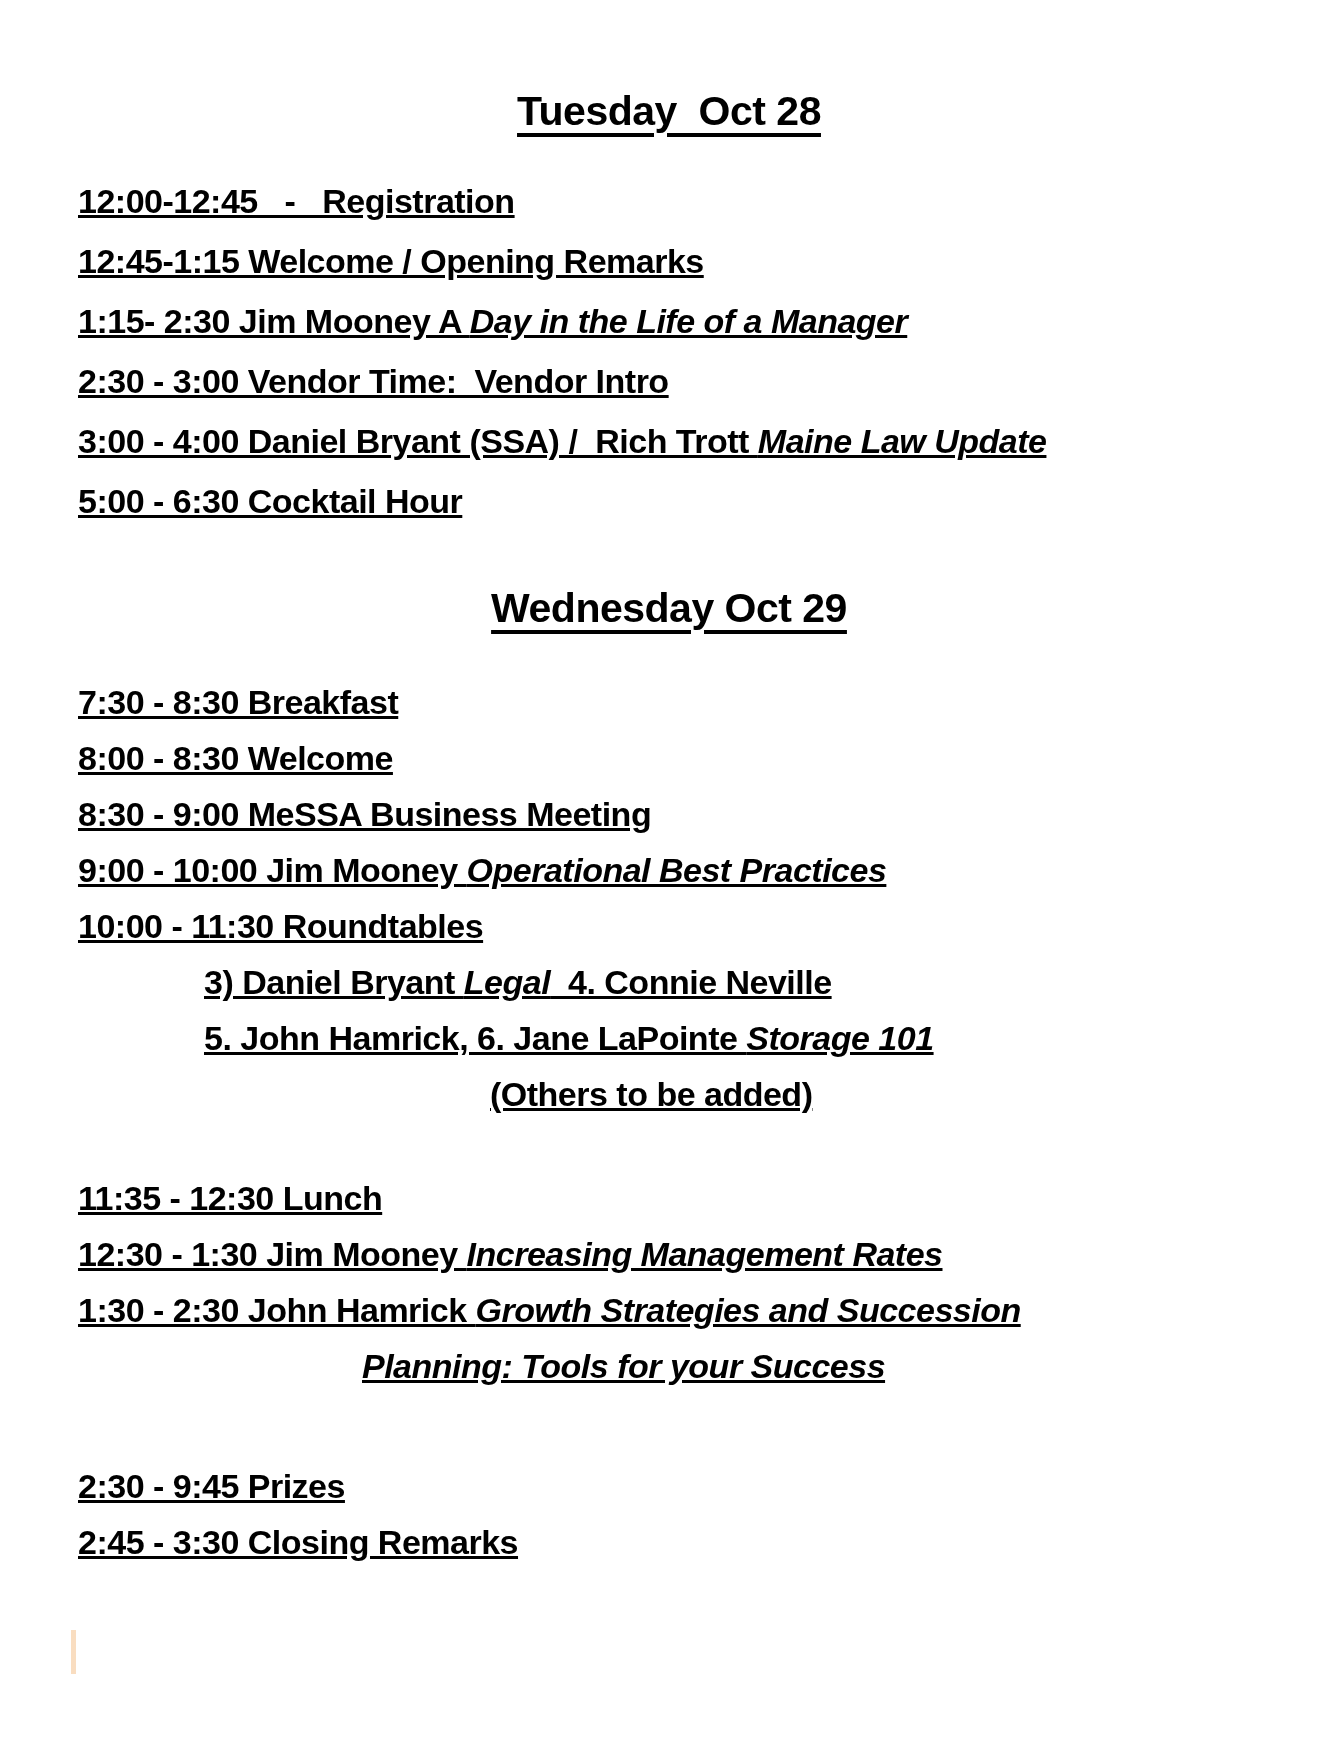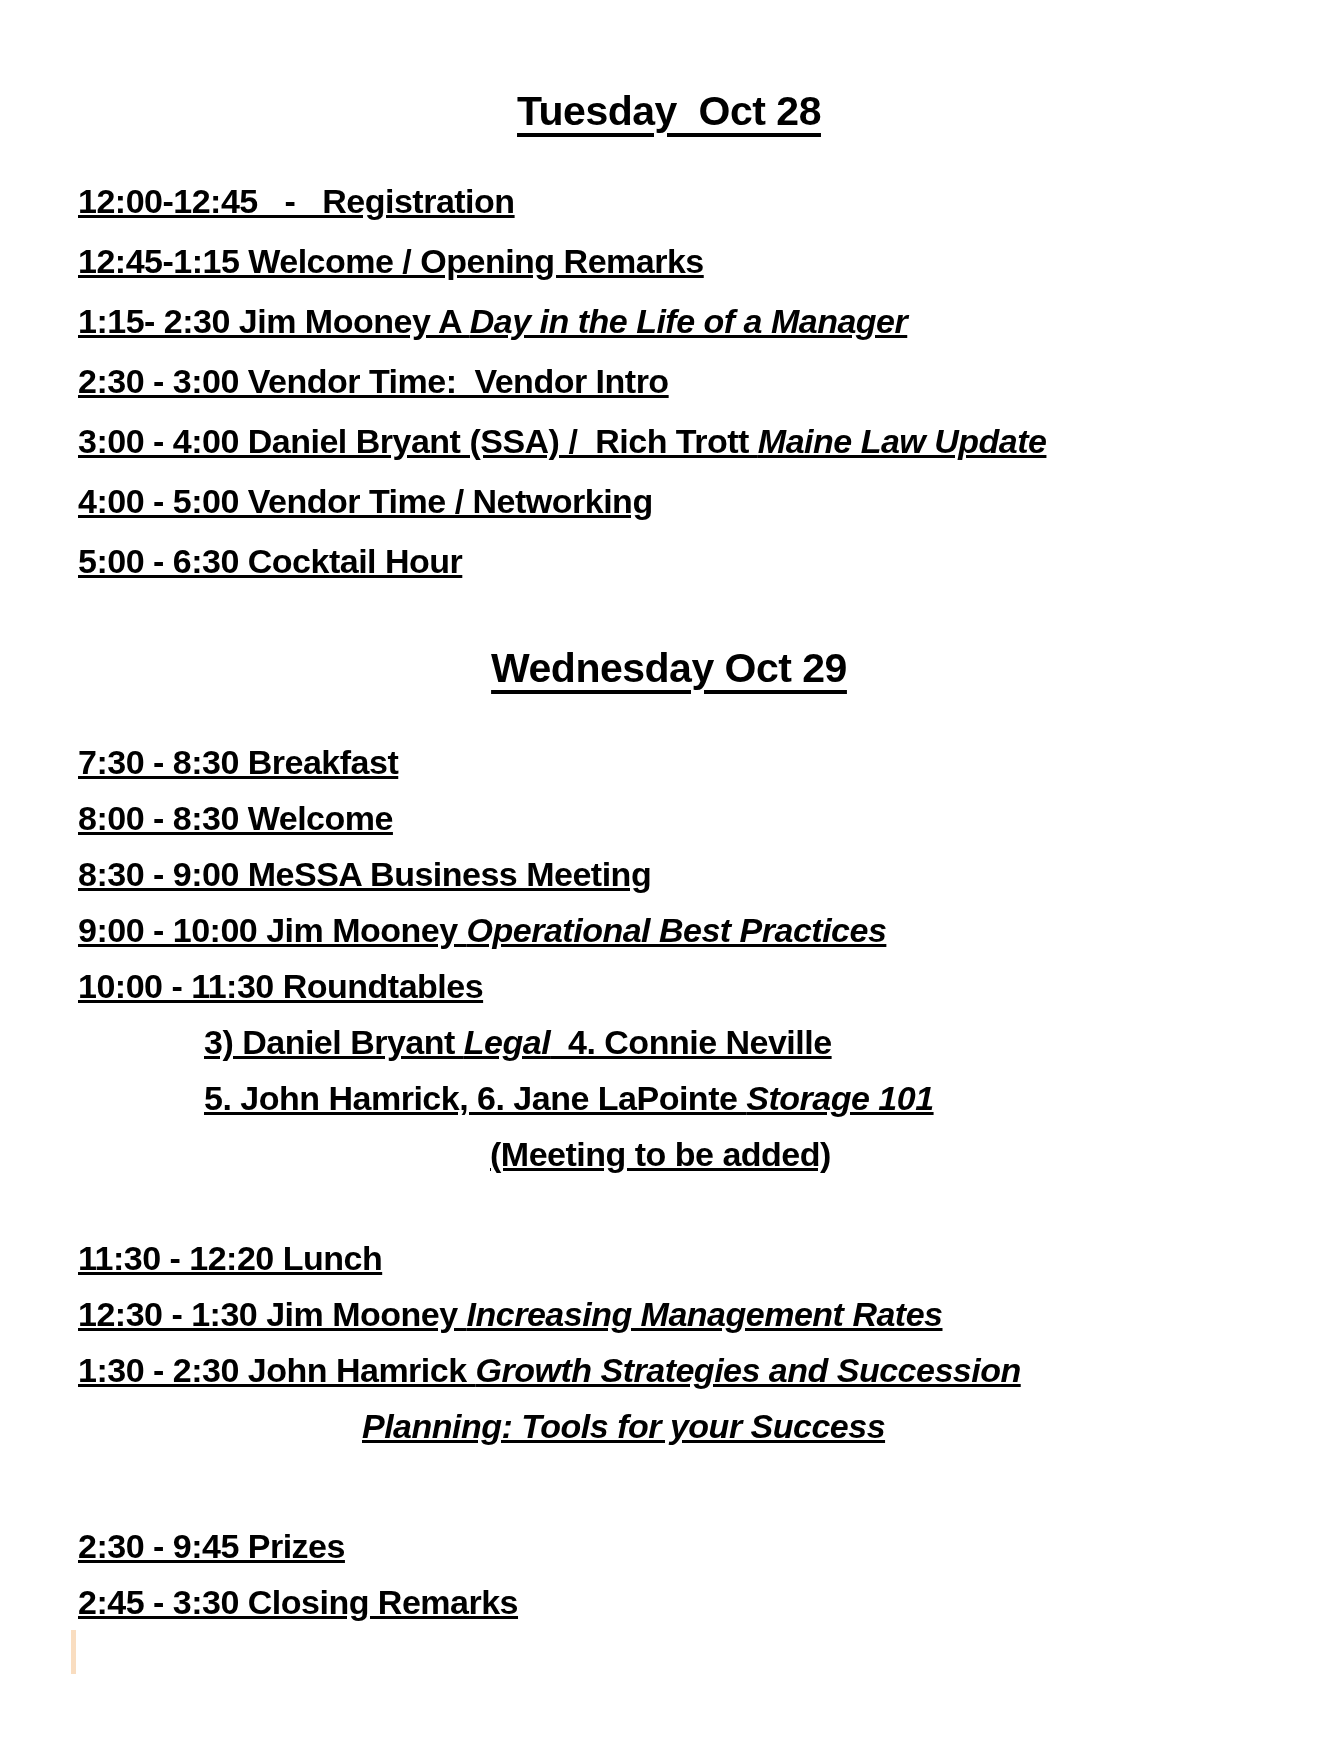--- a/index.html
+++ b/index.html
@@ -63,37 +63,36 @@
 <div class="page">
 
   <section class="day day-tuesday">
     <h1 class="day-title">Tuesday  Oct 28</h1>
     <div class="lines">
         <div class="line"><span class="rm">12:00-12:45   -   Registration</span></div>
         <div class="line"><span class="rm">12:45-1:15 Welcome / Opening Remarks</span></div>
         <div class="line"><span class="rm">1:15- 2:30 Jim Mooney A </span><span class="it">Day in the Life of a Manager</span></div>
         <div class="line"><span class="rm">2:30 - 3:00 Vendor Time:  Vendor Intro</span></div>
         <div class="line"><span class="rm">3:00 - 4:00 Daniel Bryant (SSA) /  Rich Trott </span><span class="it">Maine Law Update</span></div>
-        <div class="line"><span class="rm">4:00 - 5:00 Vendor Time / Networking</span></div>
         <div class="line"><span class="rm">5:00 - 6:30 Cocktail Hour</span></div>
       </div>
   </section>
 
   <section class="day day-wednesday">
     <h1 class="day-title">Wednesday Oct 29</h1>
     <div class="lines">
         <div class="line"><span class="rm">7:30 - 8:30 Breakfast</span></div>
         <div class="line"><span class="rm">8:00 - 8:30 Welcome</span></div>
         <div class="line"><span class="rm">8:30 - 9:00 MeSSA Business Meeting</span></div>
         <div class="line"><span class="rm">9:00 - 10:00 Jim Mooney </span><span class="it">Operational Best Practices</span></div>
         <div class="line"><span class="rm">10:00 - 11:30 Roundtables</span></div>
         <div class="line indent-roundtable"><span class="rm">3) Daniel Bryant </span><span class="it">Legal</span><span class="rm">  4. Connie Neville</span></div>
         <div class="line indent-roundtable"><span class="rm">5. John Hamrick, 6. Jane LaPointe </span><span class="it">Storage 101</span></div>
-        <div class="line indent-others"><span class="rm">(Meeting to be added)</span></div>
-        <div class="line gap-medium"><span class="rm">11:30 - 12:20 Lunch</span></div>
+        <div class="line indent-others"><span class="rm">(Others to be added)</span></div>
+        <div class="line gap-medium"><span class="rm">11:35 - 12:30 Lunch</span></div>
         <div class="line"><span class="rm">12:30 - 1:30 Jim Mooney </span><span class="it">Increasing Management Rates</span></div>
         <div class="line"><span class="rm">1:30 - 2:30 John Hamrick </span><span class="it">Growth Strategies and Succession</span></div>
         <div class="line indent-planning"><span class="it">Planning: Tools for your Success</span></div>
         <div class="line gap-large"><span class="rm">2:30 - 9:45 Prizes</span></div>
         <div class="line"><span class="rm">2:45 - 3:30 Closing Remarks</span></div>
       </div>
   </section>
 
   <div class="cursor-artifact" style="background: rgb(249, 221, 192);"></div>
 

